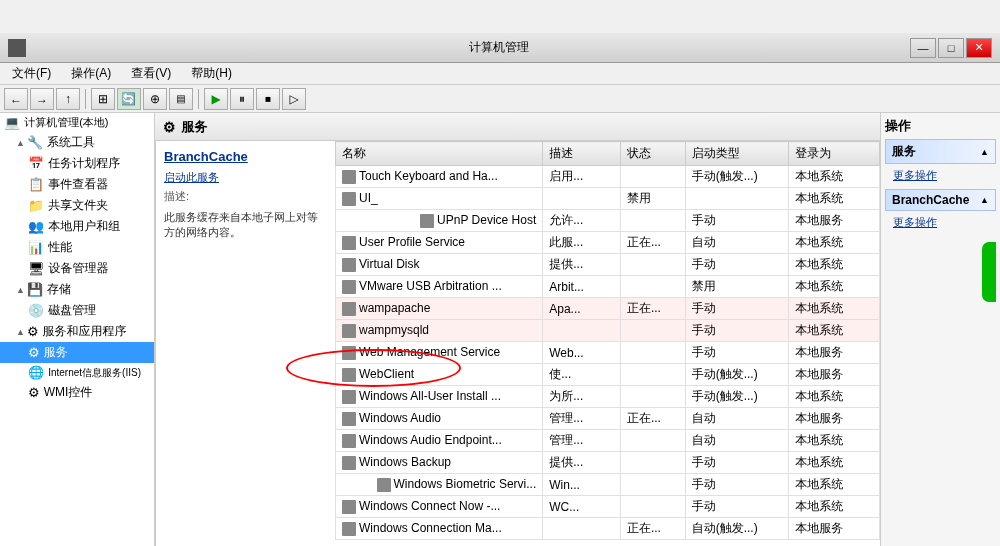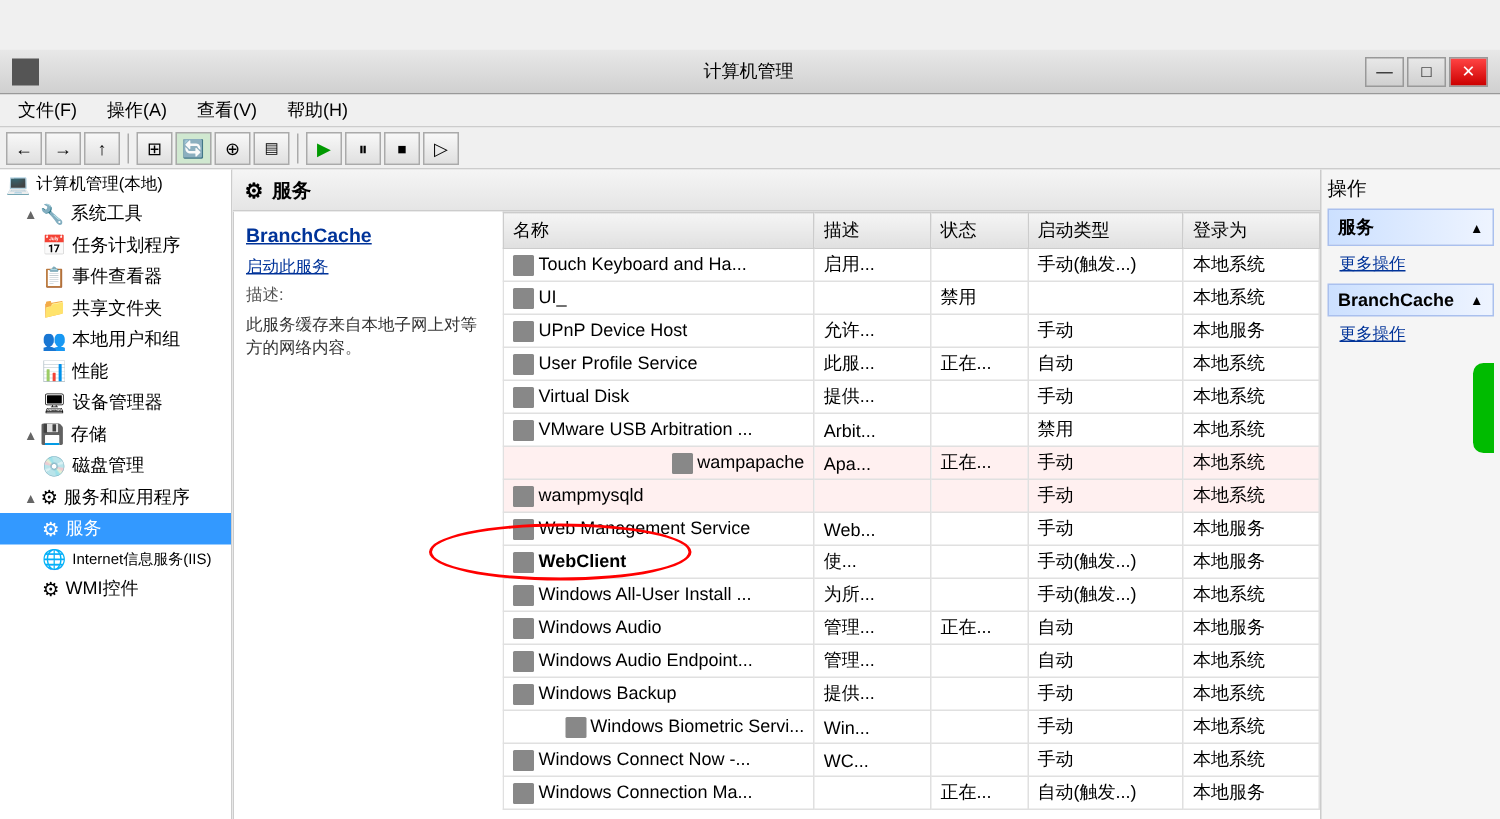--- a/index.html
+++ b/index.html
@@ -227,21 +227,21 @@
     }
 
     
     .actions-panel {
       width: 120px;
       background: #f5f5f5;
       border-left: 1px solid #ccc;
       padding: 4px;
     }
     .actions-title {
-      font-weight: normal;
+      font-weight: bold;
       font-size: 13px;
       margin-bottom: 4px;
     }
     .action-section-title {
       background: linear-gradient(to right, #cce0ff, #eef4ff);
       padding: 3px 6px;
       font-size: 12px;
       font-weight: bold;
       border: 1px solid #aac0ee;
       margin-bottom: 2px;
@@ -413,21 +413,21 @@
                     <td>本地系统</td>
                   </tr>
                   <tr>
                     <td style="max-width: 160px;"><span style="display: inline-block; width: 14px; height: 14px; background: rgb(136, 136, 136); margin-right: 3px; vertical-align: middle; border-radius: 1px;"></span>UI_</td>
                     <td></td>
                     <td>禁用</td>
                     <td></td>
                     <td>本地系统</td>
                   </tr>
                   <tr>
-                    <td style="max-width: 160px;"><span style="display: inline-block; width: 14px; height: 14px; background: rgb(136, 136, 136); margin-right: 3px; vertical-align: middle; border-radius: 1px;"></span>UPnP Device Host</td>
+                    <td style="max-width: 160px; text-align: right;"><span style="display: inline-block; width: 14px; height: 14px; background: rgb(136, 136, 136); margin-right: 3px; vertical-align: middle; border-radius: 1px;"></span>UPnP Device Host</td>
                     <td>允许...</td>
                     <td></td>
                     <td>手动</td>
                     <td>本地服务</td>
                   </tr>
                   <tr>
                     <td style="max-width: 160px;"><span style="display: inline-block; width: 14px; height: 14px; background: rgb(136, 136, 136); margin-right: 3px; vertical-align: middle; border-radius: 1px;"></span>User Profile Service</td>
                     <td>此服...</td>
                     <td>正在...</td>
                     <td>自动</td>
@@ -441,42 +441,42 @@
                     <td>本地系统</td>
                   </tr>
                   <tr>
                     <td style="max-width: 160px;"><span style="display: inline-block; width: 14px; height: 14px; background: rgb(136, 136, 136); margin-right: 3px; vertical-align: middle; border-radius: 1px;"></span>VMware USB Arbitration ...</td>
                     <td>Arbit...</td>
                     <td></td>
                     <td>禁用</td>
                     <td>本地系统</td>
                   </tr>
                   <tr style="background: rgb(255, 240, 240);">
-                    <td style="max-width: 160px; text-align: right;"><span style="display: inline-block; width: 14px; height: 14px; background: rgb(136, 136, 136); margin-right: 3px; vertical-align: middle; border-radius: 1px;"></span>wampapache</td>
+                    <td style="max-width: 160px;"><span style="display: inline-block; width: 14px; height: 14px; background: rgb(136, 136, 136); margin-right: 3px; vertical-align: middle; border-radius: 1px;"></span>wampapache</td>
                     <td>Apa...</td>
                     <td>正在...</td>
                     <td>手动</td>
                     <td>本地系统</td>
                   </tr>
                   <tr style="background: rgb(255, 240, 240);">
                     <td style="max-width: 160px;"><span style="display: inline-block; width: 14px; height: 14px; background: rgb(136, 136, 136); margin-right: 3px; vertical-align: middle; border-radius: 1px;"></span>wampmysqld</td>
                     <td></td>
                     <td></td>
                     <td>手动</td>
                     <td>本地系统</td>
                   </tr>
                   <tr>
                     <td style="max-width: 160px;"><span style="display: inline-block; width: 14px; height: 14px; background: rgb(136, 136, 136); margin-right: 3px; vertical-align: middle; border-radius: 1px;"></span>Web Management Service</td>
                     <td>Web...</td>
                     <td></td>
                     <td>手动</td>
                     <td>本地服务</td>
                   </tr>
                   <tr>
-                    <td style="max-width: 160px; font-weight: bold;"><span style="display: inline-block; width: 14px; height: 14px; background: rgb(136, 136, 136); margin-right: 3px; vertical-align: middle; border-radius: 1px;"></span>WebClient</td>
+                    <td style="max-width: 160px;"><span style="display: inline-block; width: 14px; height: 14px; background: rgb(136, 136, 136); margin-right: 3px; vertical-align: middle; border-radius: 1px;"></span>WebClient</td>
                     <td>使...</td>
                     <td></td>
                     <td>手动(触发...)</td>
                     <td>本地服务</td>
                   </tr>
                   <tr>
                     <td style="max-width: 160px;"><span style="display: inline-block; width: 14px; height: 14px; background: rgb(136, 136, 136); margin-right: 3px; vertical-align: middle; border-radius: 1px;"></span>Windows All-User Install ...</td>
                     <td>为所...</td>
                     <td></td>
                     <td>手动(触发...)</td>

